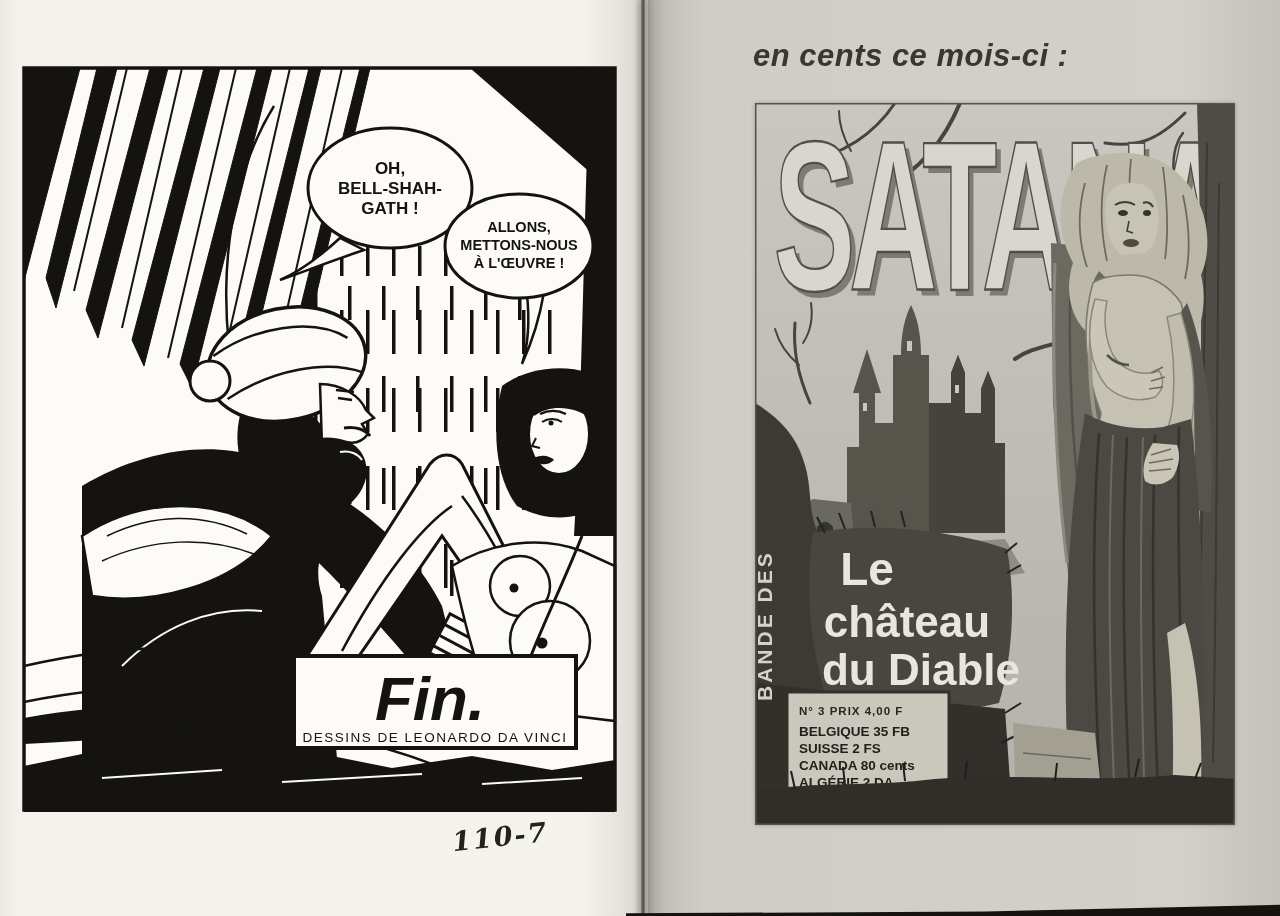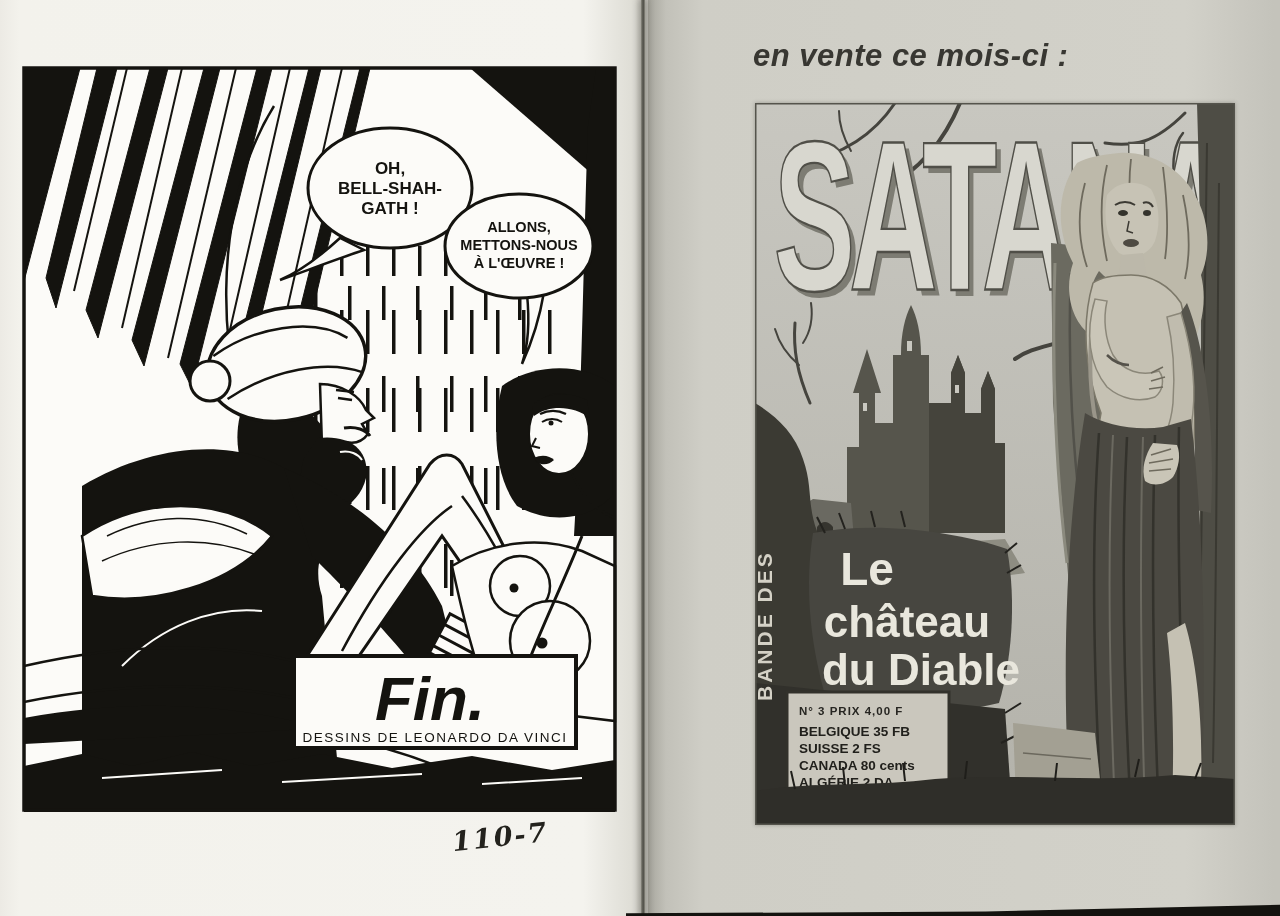--- a/index.html
+++ b/index.html
@@ -151,21 +151,21 @@
         <text x="497" y="202" text-anchor="middle" font-size="14.5" font-weight="bold" fill="#14130f">À L'ŒUVRE !</text>
       </g>
 
       <rect x="2" y="2" width="591" height="742" fill="none" stroke="#14130f" stroke-width="3.5"></rect>
     </svg>
 
     <div class="page-number">110-7</div>
   </div>
 
   <div class="right-page"></div>
-  <div class="ad-header">en vente ce mois-ci :</div>
+  <div class="ad-header">en cents ce mois-ci :</div>
 
   <svg class="cover-svg" width="480" height="722" viewBox="0 0 480 722">
     <defs>
       <linearGradient id="g-sky" x1="0" y1="0" x2="0" y2="1">
         <stop offset="0" stop-color="#c8c7c0"></stop>
           <stop offset="1" stop-color="#b3b2aa"></stop>
       </linearGradient>
     </defs>
 
     <rect x="0" y="0" width="480" height="722" fill="url(#g-sky)"></rect>

